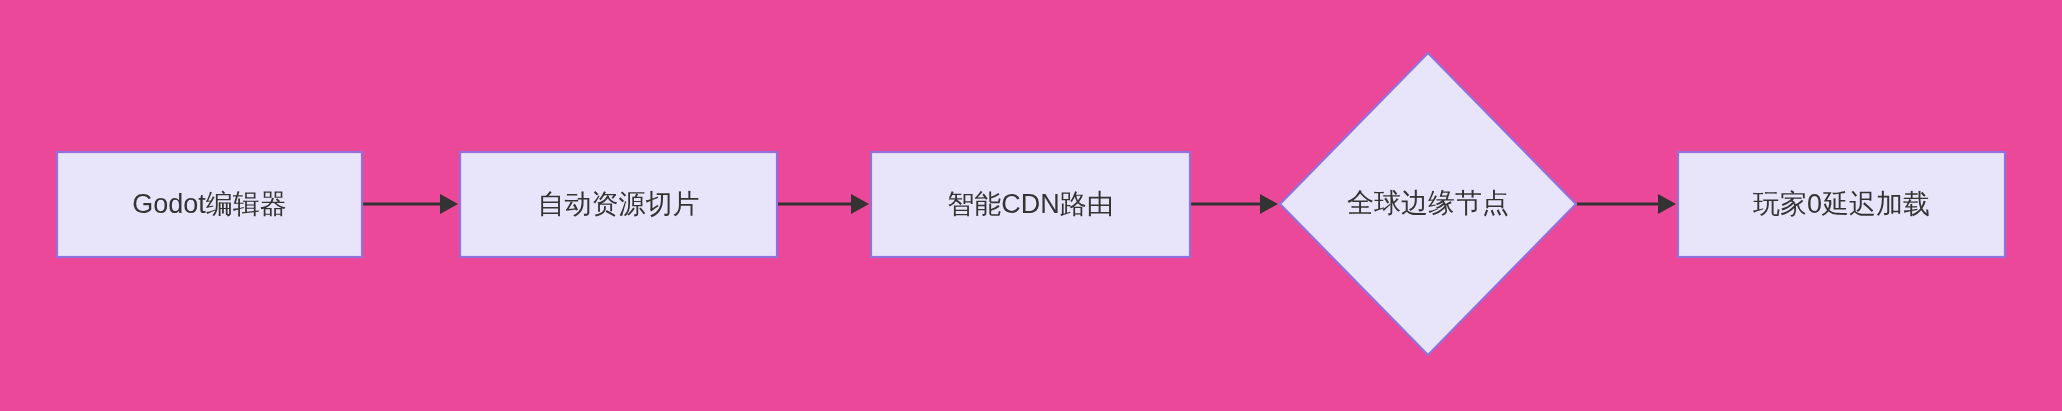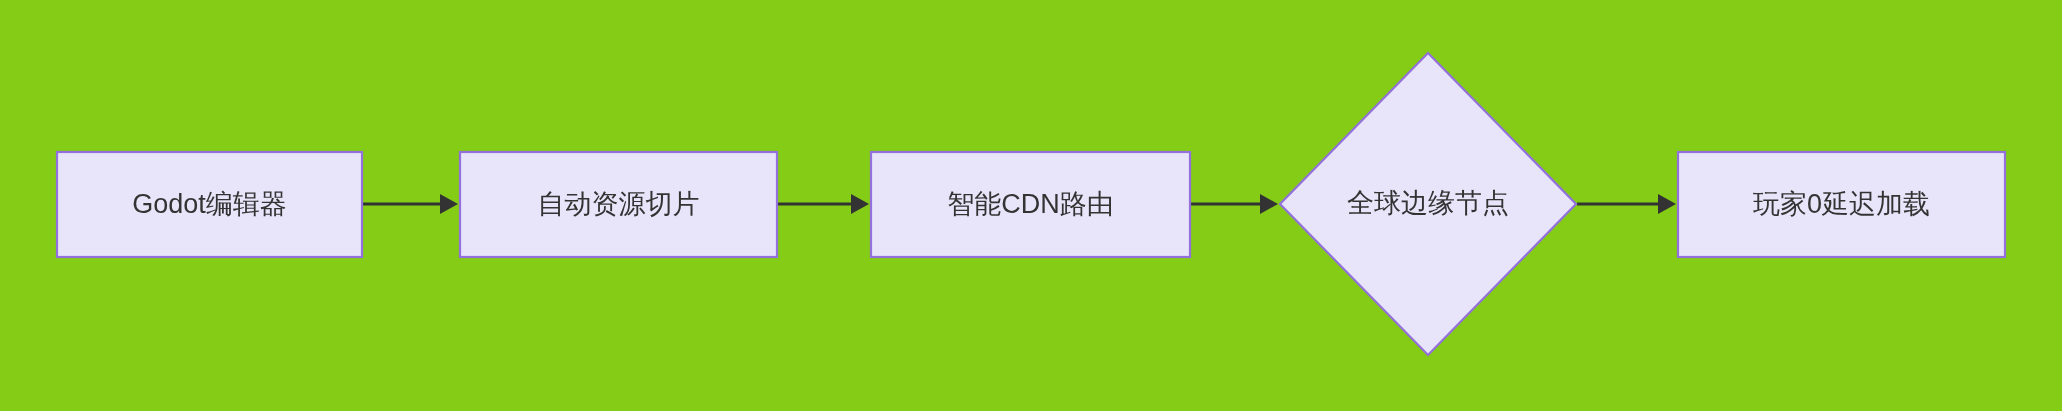--- a/index.html
+++ b/index.html
@@ -8,21 +8,21 @@
     padding: 0;
     background: #ffffff;
   }
   body {
     font-family: "Liberation Sans", "DejaVu Sans", sans-serif;
   }
   #canvas {
     position: relative;
     width: 2062px;
     height: 411px;
-    background: #84cc16;
+    background: #ec4899;
     overflow: hidden;
     text-align: right;
   }
   #flow-svg {
     position: absolute;
     left: 0;
     top: 0;
     width: 2062px;
     height: 411px;
     display: block;

